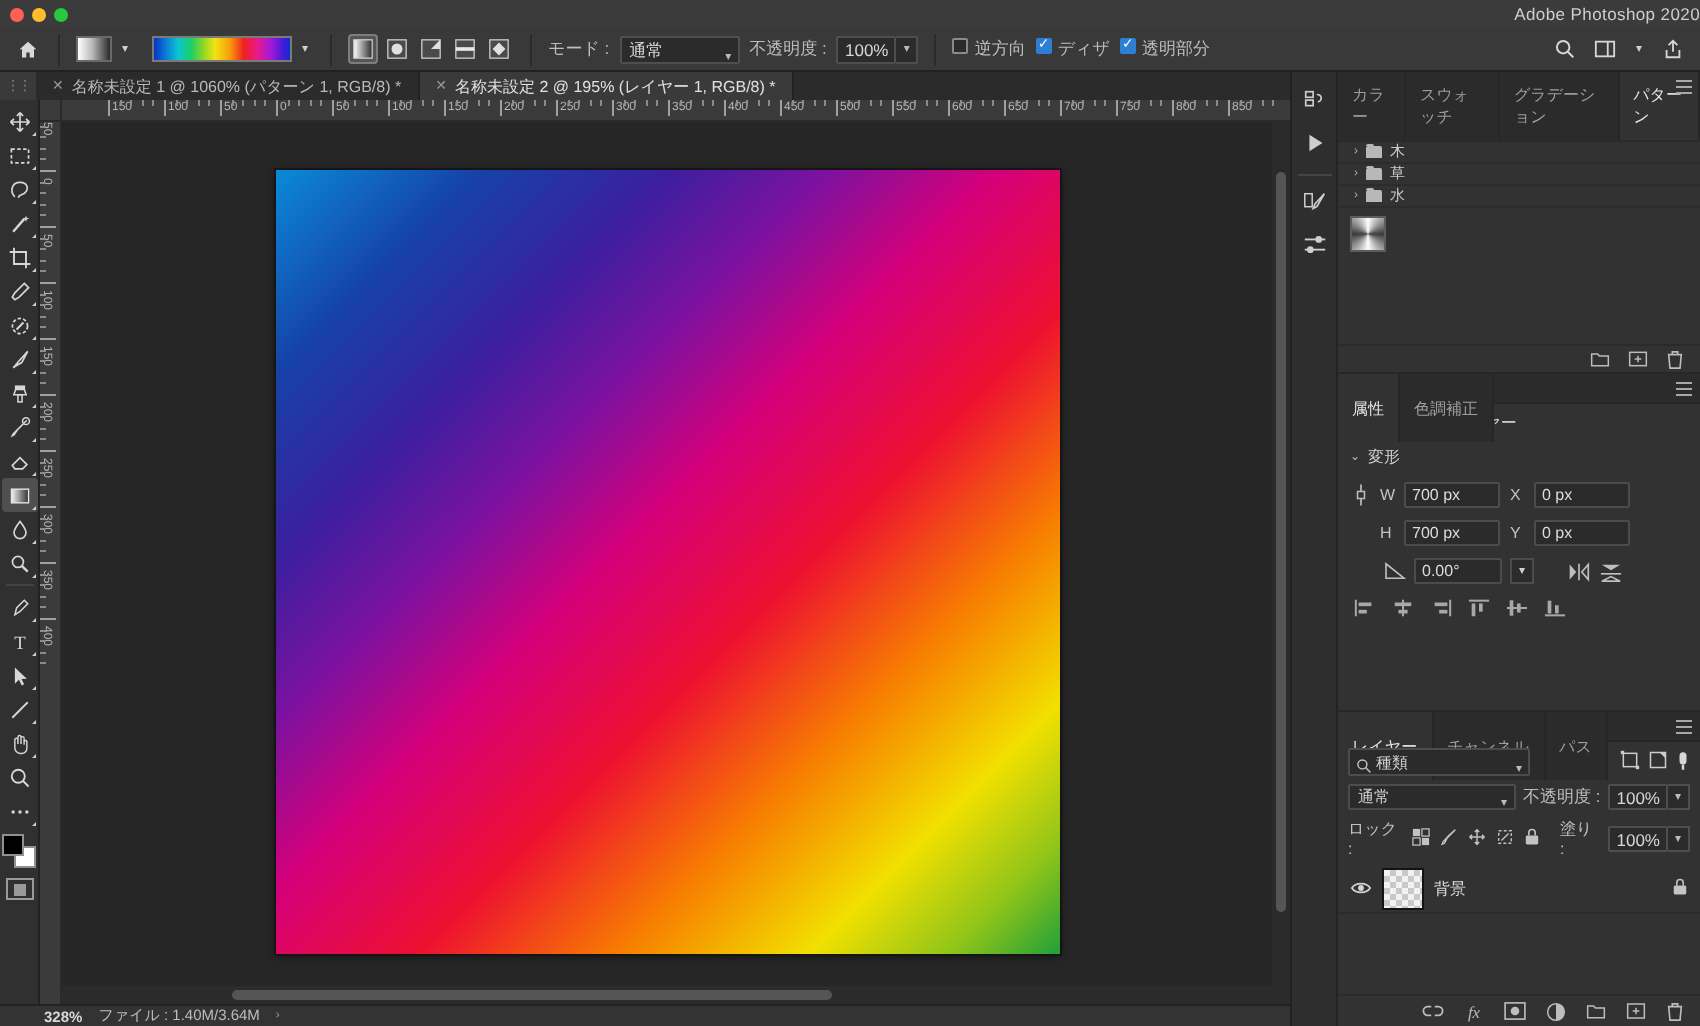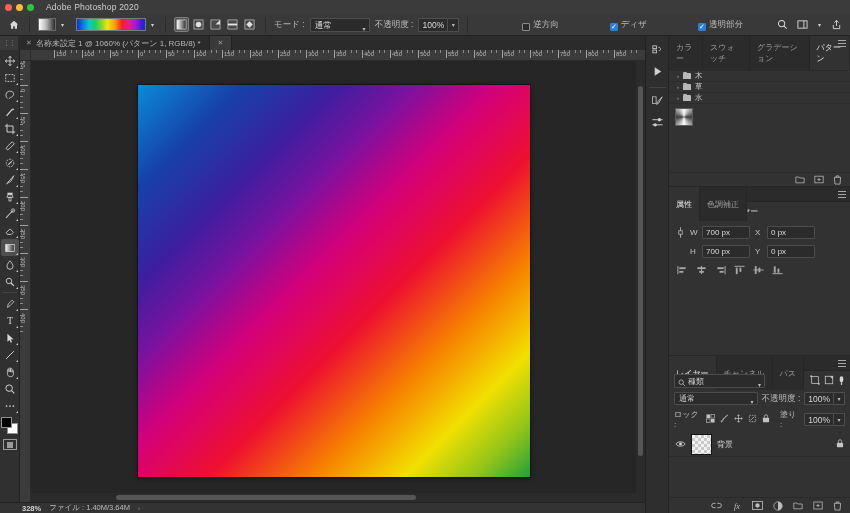--- a/index.html
+++ b/index.html
@@ -15,21 +15,21 @@
 
   
   .titlebar{
     position:absolute; left:0; top:0; width:850px; height:14px;
     background:#3b3b3b; display:flex; align-items:center;
   }
   .traffic{ display:flex; gap:4px; margin-left:5px; }
   .dot{ width:7px; height:7px; border-radius:50%; }
   .dot.r{ background:#ff5f57; } .dot.y{ background:#febc2e; } .dot.g{ background:#28c840; }
   .apptitle{
-    position:absolute; left:0; right:0; text-align:left;
+    position:absolute; left:0; right:0; text-align:right;
     font-size:8.5px; color:#cfcfcf; letter-spacing:.2px;padding-left:46px;
   }
 
   
   .optionsbar{
     position:absolute; left:0; top:14px; width:850px; height:22px;
     background:#393939; border-bottom:1px solid #222;
     display:flex; align-items:center; padding:0 6px; gap:5px;
   }
   .obtn{
@@ -73,21 +73,21 @@
   .onum{
     background:#2b2b2b; border:1px solid #4e4e4e; color:#d8d8d8;
     height:14px; font-size:8.5px; padding:0 3px; line-height:13px; text-align:center;
     min-width:30px; border-radius:1px;
   }
   .numgroup{ display:flex; }
   .numgroup .spin{
     width:11px;height:14px;background:#2b2b2b;border:1px solid #4e4e4e;border-left:none;
     display:flex;align-items:center;justify-content:center;color:#bbb;font-size:6px;
   }
-  .chk{ display:flex;align-items:flex-end;gap:3px;margin-left:46px; }
+  .chk{ display:flex;align-items:flex-start;gap:3px; }
   .cbox{ width:8px;height:8px;border:1px solid #8a8a8a; background:#2b2b2b; border-radius:1px;
     display:flex;align-items:center;justify-content:center; }
   .cbox.on{ background:#2d7fd4; border-color:#2d7fd4; }
   .cbox.on::after{ content:"✓"; font-size:7px; color:#fff; line-height:1; }
   .spacer{ flex:1; }
 
   
   .tabbar{
     position:absolute; left:0; top:36px; width:850px; height:14px;
     background:#2b2b2b; display:flex; align-items:flex-end;
@@ -441,20 +441,21 @@
   </div>
 
   <div class="tabbar">
     <div class="graborn">⋮⋮</div>
     <div class="doctab">
       <span class="tabx">✕</span>
       <span>名称未設定 1 @ 1060% (パターン 1, RGB/8) *</span>
     </div>
     <div class="doctab active">
       <span class="tabx">✕</span>
+      <span>名称未設定 2 @ 195% (レイヤー 1, RGB/8) *</span>
     </div>
   </div>
 
   <div class="toolbar">
     <div class="tool">
       <svg width="12" height="12" viewBox="0 0 14 14">
           <path d="M7 1.5 L7 12.5 M1.5 7 L12.5 7 M7 1.5 L5.2 3.5 M7 1.5 L8.8 3.5 M7 12.5 L5.2 10.5 M7 12.5 L8.8 10.5 M1.5 7 L3.5 5.2 M1.5 7 L3.5 8.8 M12.5 7 L10.5 5.2 M12.5 7 L10.5 8.8" fill="none" stroke="#d6d6d6" stroke-width="1"></path>
         </svg>
       <i class="tri"></i>
     </div>
@@ -910,20 +911,24 @@
             </div>
         </div>
 
         <div class="proptitle">
           <span class="layericon">
               <i></i>
             </span>
           <span>ピクセルレイヤー</span>
         </div>
 
+        <div class="sect">
+          <span class="chev">⌄</span>
+          <span>変形</span>
+        </div>
 
         <div class="proprow">
           <span class="linkicon">
             <svg width="7" height="13" viewBox="0 0 8 14">
                 <path d="M4 1 L4 5 M4 9 L4 13" stroke="#b9b9b9" stroke-width="1"></path>
                 <rect x="2" y="5" width="4" height="4" fill="none" stroke="#b9b9b9" stroke-width=".9"></rect>
               </svg>
           </span>
           <span class="flabel">W</span>
           <span class="field">700 px</span>
@@ -932,20 +937,45 @@
         </div>
 
         <div class="proprow" style="padding-top:0">
           <span class="linkicon"></span>
           <span class="flabel">H</span>
           <span class="field">700 px</span>
           <span class="flabel">Y</span>
           <span class="field">0 px</span>
         </div>
 
+        <div class="angrow">
+          <span style="width:13px"></span>
+          <span class="ic">
+            <svg width="11" height="9" viewBox="0 0 12 10">
+                <path d="M1 9 L11 9 L1 1 Z" fill="none" stroke="#bfbfbf" stroke-width=".9"></path>
+              </svg>
+          </span>
+          <span class="field" style="width:44px">0.00°</span>
+          <span class="caretbtn" style="height:13px;border:1px solid #4c4c4c;background:#2b2b2b;width:12px">▾</span>
+          <span style="width:8px"></span>
+          <span class="ic">
+            <svg width="13" height="10" viewBox="0 0 14 10">
+                <path d="M2 1 L2 9 L5.5 5 Z" fill="#bfbfbf"></path>
+                <line x1="7" y1="0.5" x2="7" y2="9.5" stroke="#bfbfbf" stroke-width=".9"></line>
+                <path d="M12 1 L12 9 L8.5 5 Z" fill="none" stroke="#bfbfbf" stroke-width=".9"></path>
+              </svg>
+          </span>
+          <span class="ic">
+            <svg width="11" height="12" viewBox="0 0 12 12">
+                <path d="M1 2 L11 2 L6 5 Z" fill="#bfbfbf"></path>
+                <line x1="0.5" y1="7" x2="11.5" y2="7" stroke="#bfbfbf" stroke-width=".9"></line>
+                <path d="M1 11 L11 11 L6 8.5 Z" fill="none" stroke="#bfbfbf" stroke-width=".9"></path>
+              </svg>
+          </span>
+        </div>
 
         <div class="aligngrid">
           <span>
             <svg width="11" height="10" viewBox="0 0 12 10">
                 <line x1="1" y1="0.5" x2="1" y2="9.5" stroke="#a8a8a8" stroke-width="1.1"></line>
                 <rect x="2.5" y="2" width="7" height="2" fill="#a8a8a8"></rect>
                 <rect x="2.5" y="6" width="4.5" height="2" fill="#a8a8a8"></rect>
               </svg>
           </span>
           <span>

